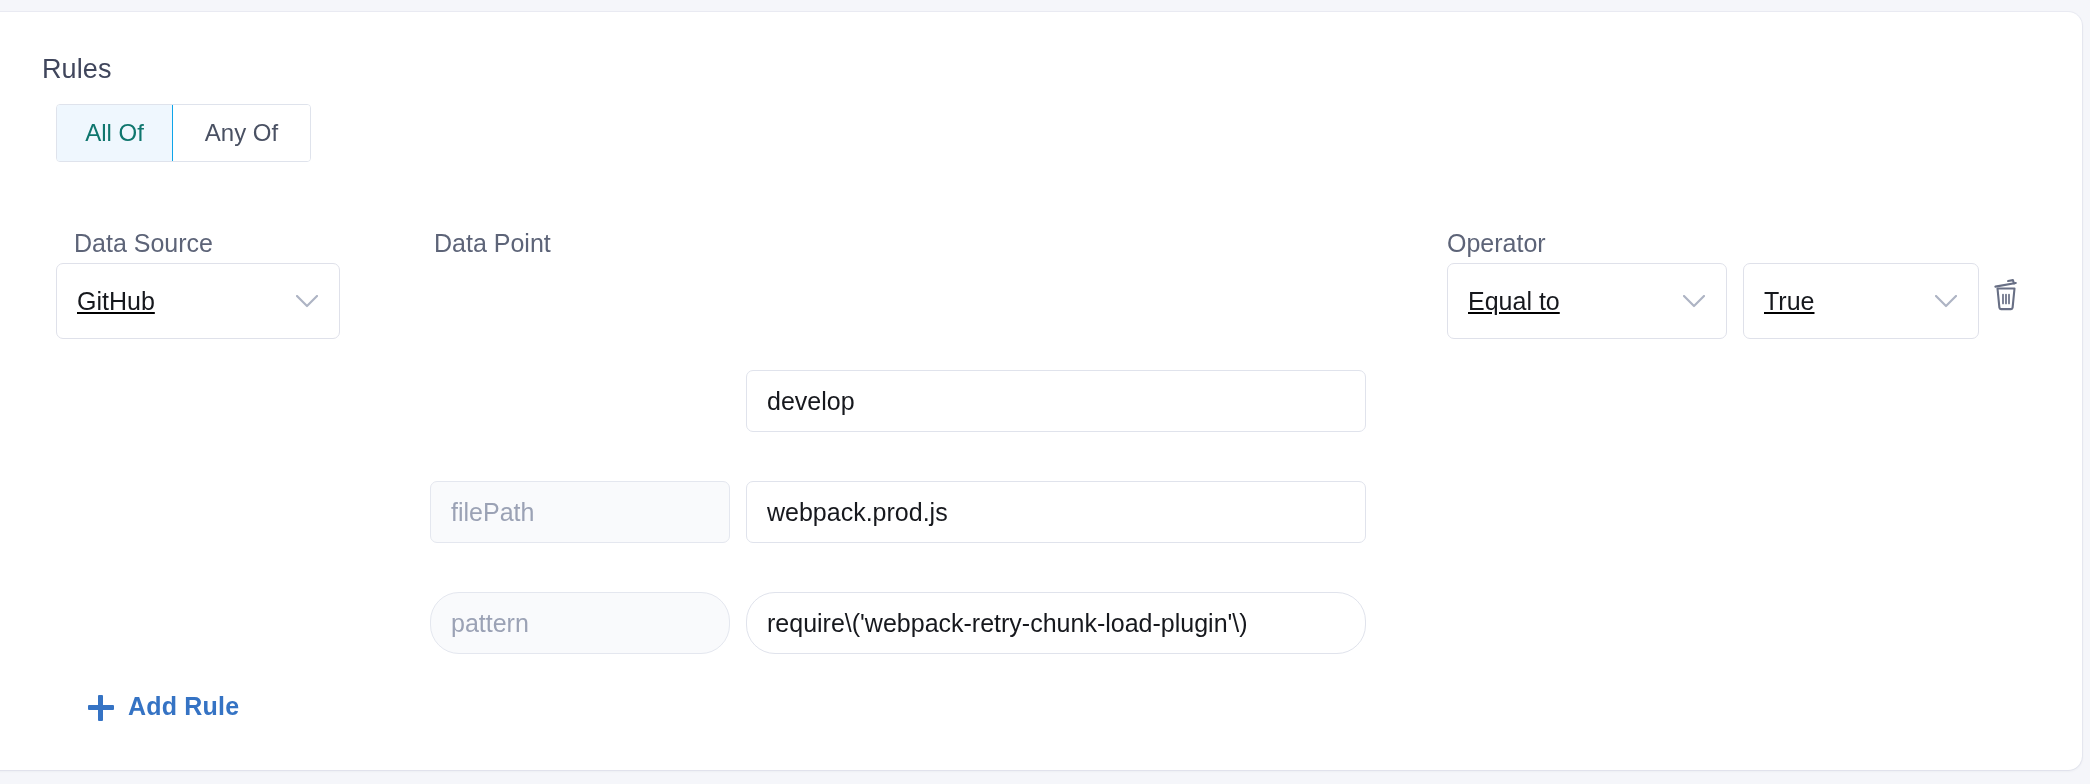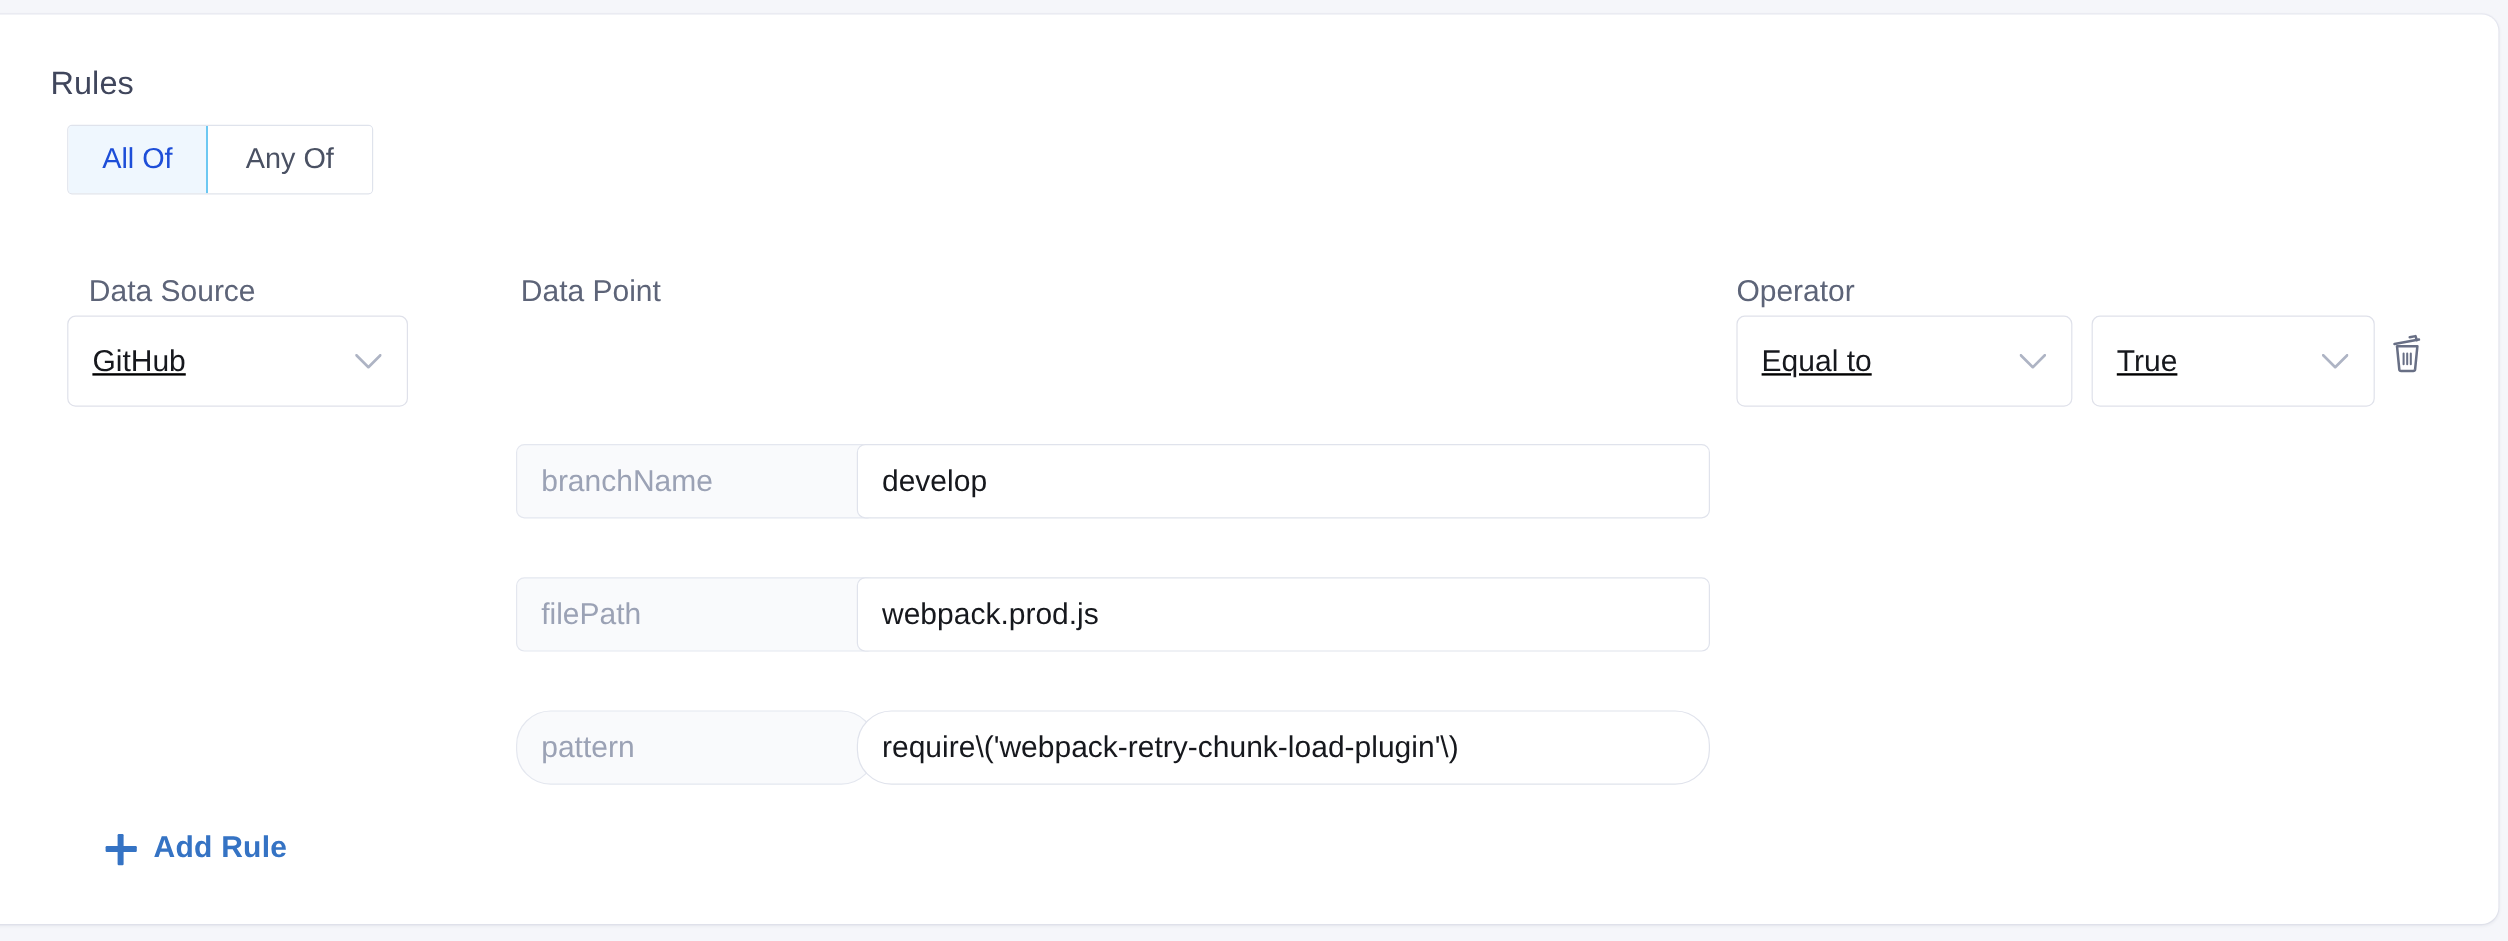--- a/index.html
+++ b/index.html
@@ -48,21 +48,21 @@
     background: #ffffff;
     cursor: pointer;
     user-select: none;
     border: 0;
     font-family: inherit;
   }
   .toggle-btn.seg-all { width: 115px; }
   .toggle-btn.seg-any { width: 138px; border-left: 1px solid #0ea5e9; text-align: right; }
   .toggle-btn.active {
     background: #eff7fe;
-    color: #1d4ed8;
+    color: #0f766e;
   }
 
   
   .col-label {
     position: absolute;
     font-size: 25px;
     color: #5d6478;
     top: 216px;
     line-height: 30px;
     white-space: nowrap;
@@ -128,22 +128,22 @@
     display: flex; align-items: center;
   }
   .param-key span {
     padding-left: 20px;
     font-size: 25px;
     color: #9ba2b5;
     white-space: nowrap;
   }
   .param-val {
     position: absolute;
-    left: 714px;
-    width: 711px; height: 62px;
+    left: 746px;
+    width: 620px; height: 62px;
     background: #ffffff;
     border: 1px solid #e0e3ec;
     border-radius: 7px;
     display: flex; align-items: center;
   }
   .param-val span {
     padding-left: 20px;
     padding-right: 14px;
     font-size: 25px;
     color: #16181d;
@@ -237,23 +237,20 @@
         <g fill="none" stroke="#686f85" stroke-width="2.1" stroke-linecap="round" stroke-linejoin="round">
           <path d="M8.5 13.5h17l-1.9 19.2a1.6 1.6 0 0 1-1.6 1.4H12a1.6 1.6 0 0 1-1.6-1.4z"></path>
           <path d="M6.4 11.6l20.4-3.6"></path>
           <path d="M19.1 6.0l4.8-.9 1.1 3.4"></path>
           <path d="M14 19.5v9M17 19.5v9M20 19.5v9" stroke-width="1.7"></path>
         </g>
       </svg>
     </span>
   </button>
 
-  <div class="param-key r0">
-    <span>branchName</span>
-  </div>
   <div class="param-val r0">
     <span>develop</span>
   </div>
 
   <div class="param-key r1">
     <span>filePath</span>
   </div>
   <div class="param-val r1">
     <span>webpack.prod.js</span>
   </div>

